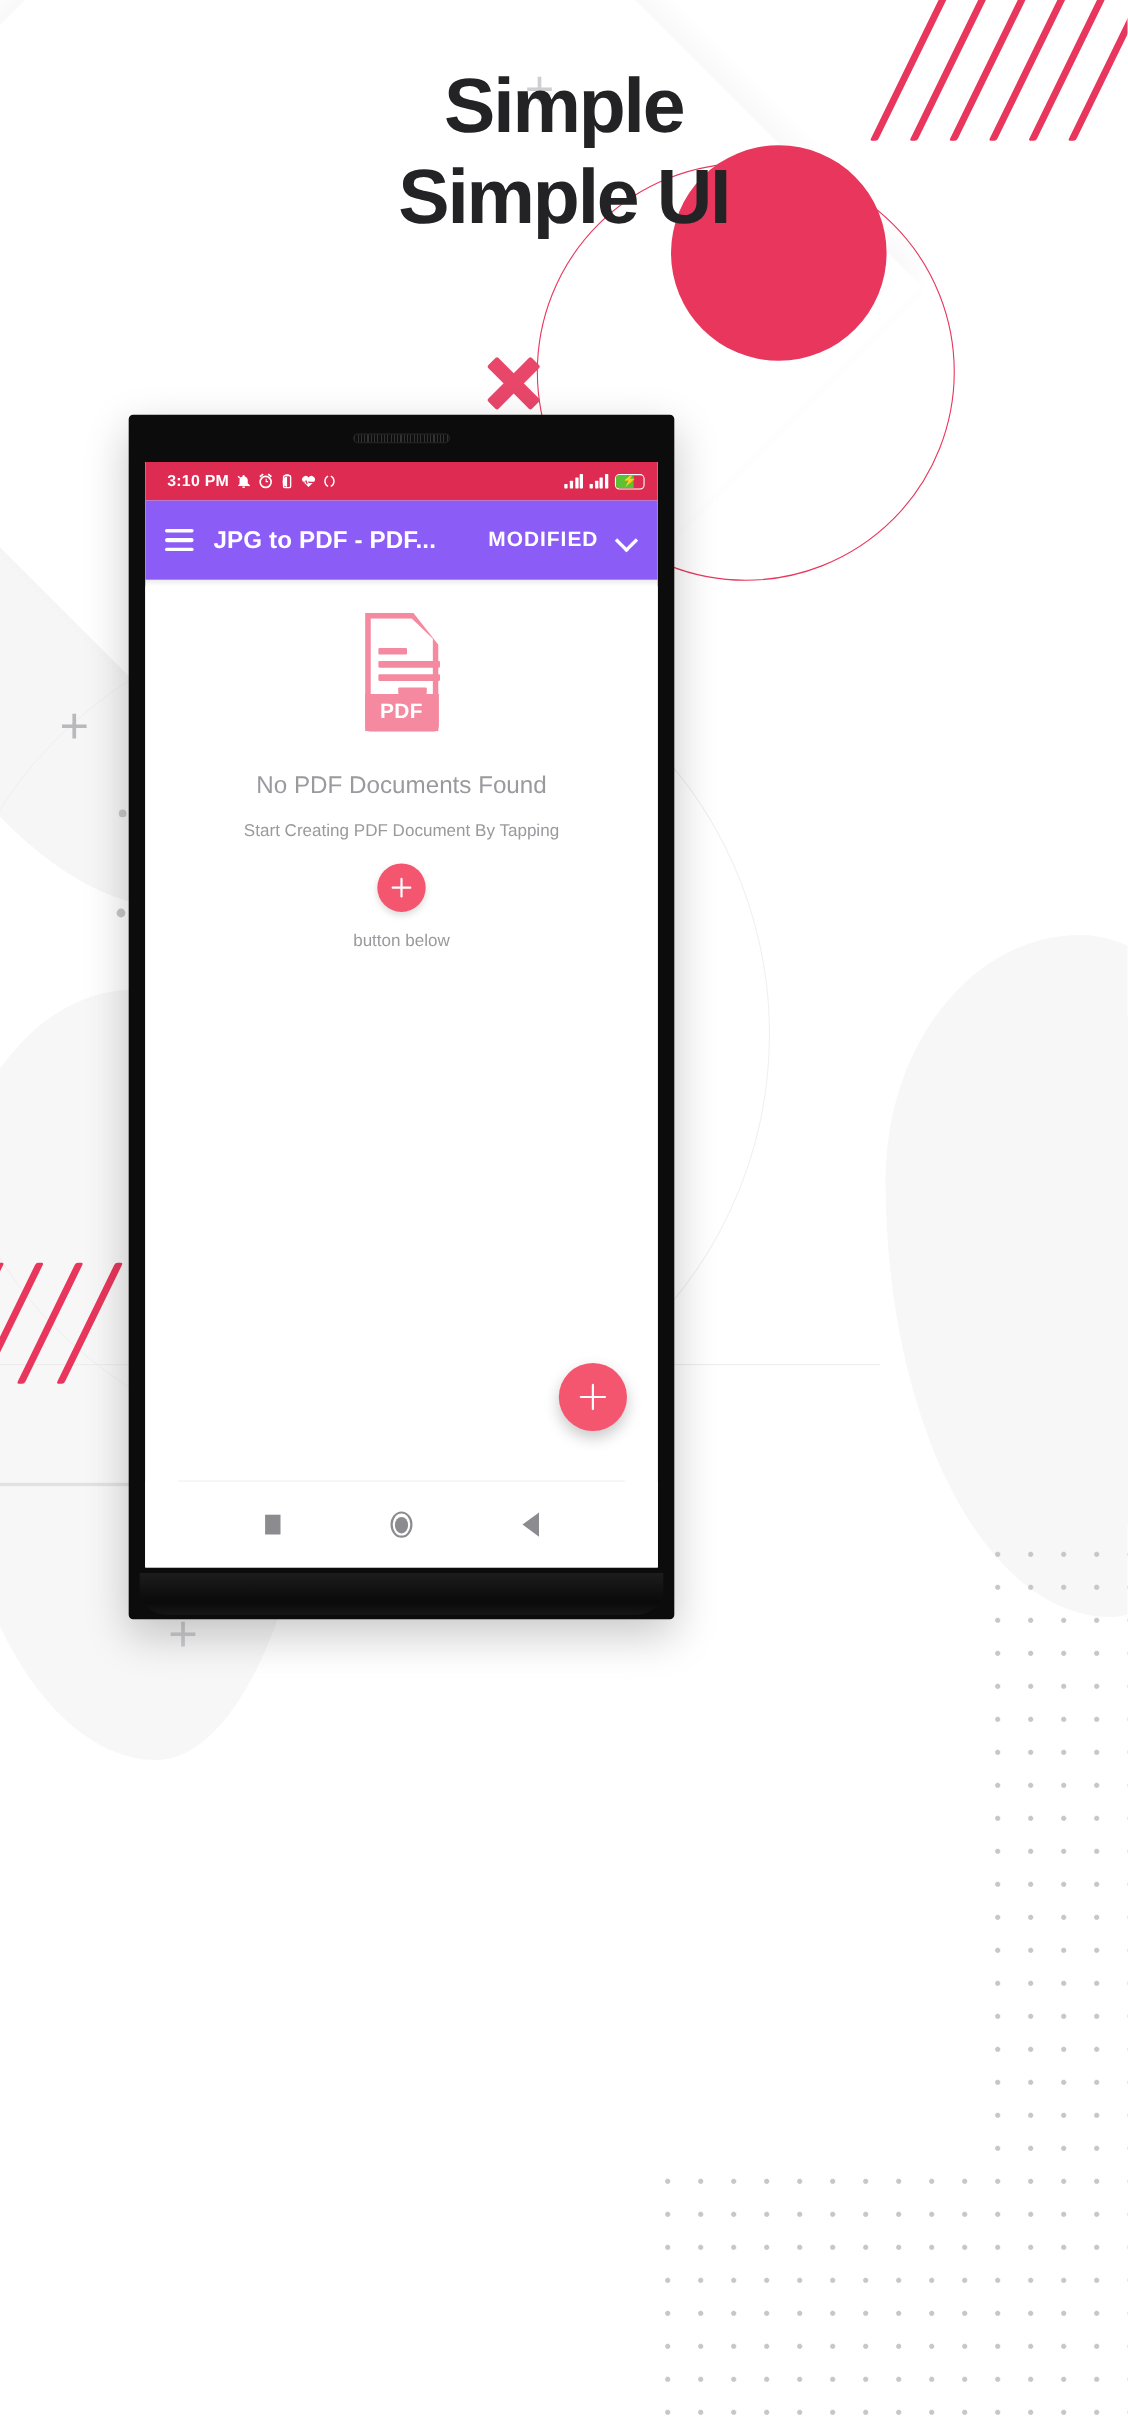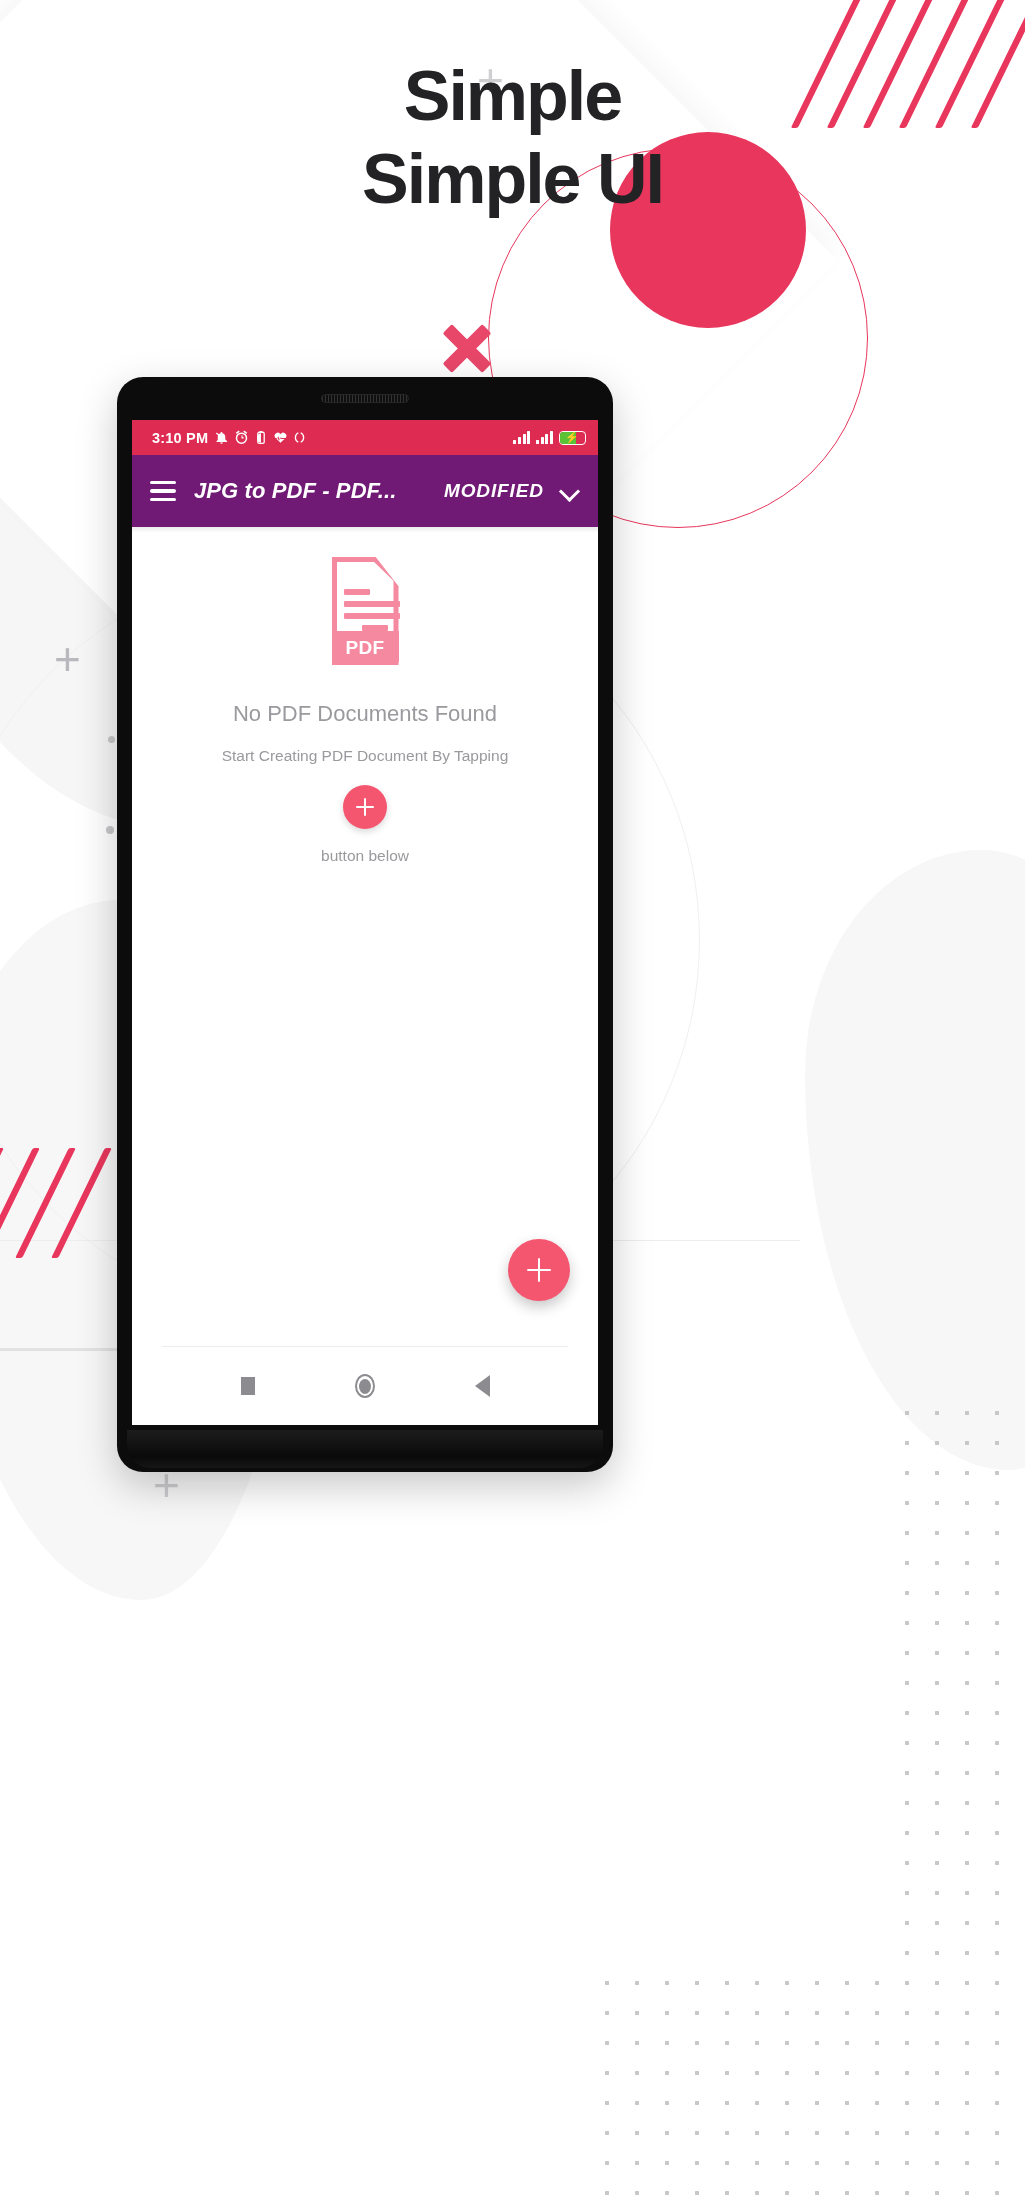--- a/index.html
+++ b/index.html
@@ -144,21 +144,21 @@
     letter-spacing: -2px;
   }
   .headline .l2 { display: block; }
 
   
   .phone {
     position: absolute; z-index: 5;
     left: 117px; top: 377px;
     width: 496px; height: 1095px;
     background: #0c0c0c;
-    border-radius: 26px;
+    border-radius: 4px;
     box-shadow: 0 14px 40px rgba(0,0,0,.22);
     padding: 43px 0 0 15px;
   }
   .phone::after {
     content: "";
     position: absolute; left: 10px; right: 10px; bottom: 4px;
     height: 38px; border-radius: 0 0 24px 24px;
     background: linear-gradient(#1c1c1c, #0a0a0a 70%, #161616);
   }
   .speaker {
@@ -211,25 +211,24 @@
     background: #5bc236;
   }
   .battery .bolt {
     position: relative; z-index: 2; color: #ffffff;
     font-size: 11px; line-height: 1; font-weight: 700;
   }
 
   
   .appbar {
     height: 72px;
-    background: #701a75;
+    background: #8b5cf6;
     display: flex; align-items: center;
     padding: 0 16px 0 18px;
     color: #ffffff;
-    font-style: italic;
   }
   .hamburger { width: 26px; display: flex; flex-direction: column; gap: 5px; cursor: pointer; }
   .hamburger i { display: block; height: 3.4px; background: #fff; border-radius: 2px; }
   .app-title {
     margin-left: 18px;
     font-size: 22px; font-weight: 600; letter-spacing: .1px;
     white-space: nowrap;
   }
   .sort-label {
     margin-left: auto;

